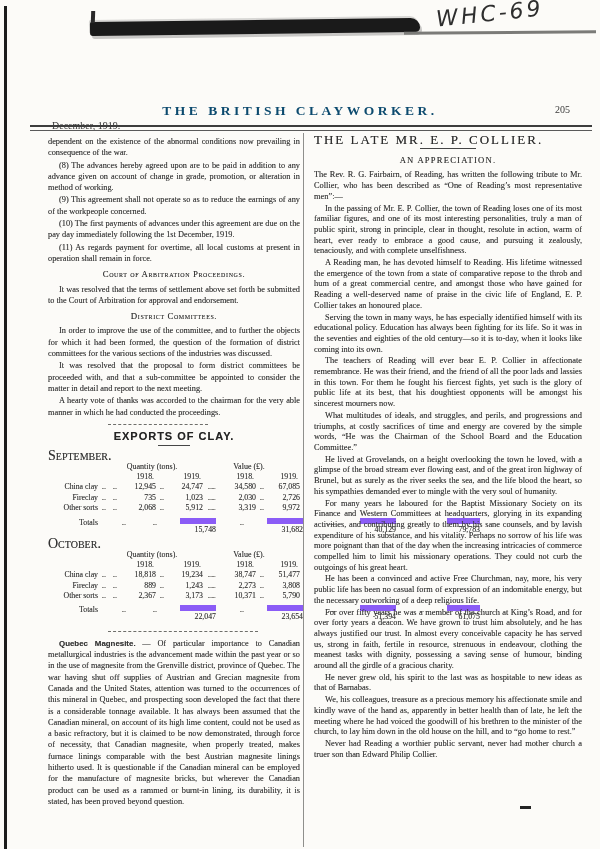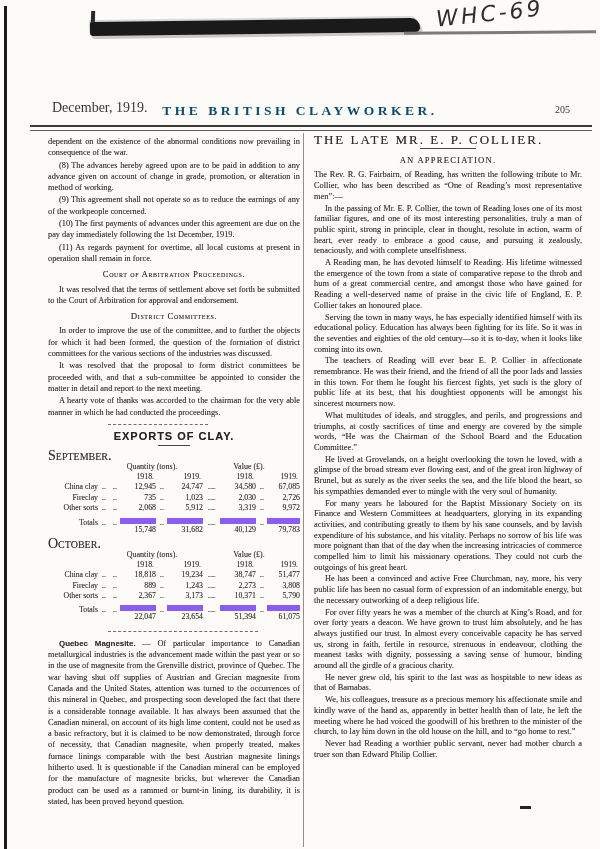--- a/index.html
+++ b/index.html
@@ -10,21 +10,21 @@
   .edge-left{position:absolute;left:4px;top:6px;width:3px;height:843px;background:#1c1c1c;}
   .smudge-main{position:absolute;left:90px;top:20px;width:330px;height:14px;background:#1a1a1a;
        border-radius:2px 10px 5px 3px;transform:rotate(-0.7deg);
        box-shadow:2px 3px 0 rgba(80,80,80,.30), -1px -2px 0 rgba(110,110,110,.25);}
   .smudge-notch{position:absolute;left:91px;top:11px;width:4px;height:12px;background:#2a2a2a;transform:rotate(2deg);}
   .smudge-tail{position:absolute;left:404px;top:31px;width:192px;height:2.5px;background:#7b7b78;transform:rotate(-0.5deg);}
   .handwriting{position:absolute;left:436px;top:1px;font-family:"DejaVu Sans",sans-serif;font-style:italic;
        font-size:22px;letter-spacing:3px;color:#2e2e2e;transform:rotate(-6deg);}
   .mark-dash{position:absolute;left:520px;top:806px;width:11px;height:3px;background:#242424;}
   
-  .mast-date{position:absolute;left:52px;top:100px;font-size:14px;}
+  .mast-date{position:absolute;left:52px;top:120px;font-size:10px;}
   .mast-title{position:absolute;left:0;right:0;top:103px;text-align:center;font-size:13.5px;
        font-weight:bold;letter-spacing:3.5px;color:#0c4a6e;}
   .mast-page{position:absolute;right:30px;top:104px;font-size:10px;font-weight:normal;}
   .double-rule{position:absolute;left:30px;right:8px;top:125px;height:3px;
        border-top:2px solid #3d3d3d;border-bottom:1px solid #5a5a5a;}
   .col-divider{position:absolute;left:303px;top:133px;width:1px;height:714px;background:#8f8f8c;}
   
   .left-col{position:absolute;left:48px;top:136px;width:252px;font-size:8.3px;line-height:11.3px;
        text-align:justify;text-shadow:0 0 .4px rgba(60,60,60,.55);}
   .right-col{position:absolute;left:314px;top:132px;width:268px;font-size:8.4px;line-height:10.7px;
@@ -40,21 +40,21 @@
   .exports-underline{width:32px;border-top:1.5px solid #464646;margin:0 auto 4px auto;height:0;}
   .month-head{text-align:left;font-variant:small-caps;font-size:14px;margin:3px 0 1px 0;color:#333;}
   .t-headrow{display:grid;grid-template-columns:58px 92px 1fr;font-size:8px;line-height:9.5px;}
   .t-headrow span{text-align:center;}
   .t-grid{display:grid;grid-template-columns:50px 11px 11px 36px 11px 36px 17px 36px 11px 33px;
        font-size:7.8px;line-height:10.4px;}
   .t-label{text-align:right;white-space:nowrap;}
   .t-num{text-align:right;white-space:nowrap;}
   .t-dots{text-align:center;color:#55544f;font-size:7px;letter-spacing:-.5px;overflow:hidden;}
   .yr{padding-right:2px;text-align:right;}
-  .t-grid.totals{margin-top:4px;margin-bottom:2px;}
+  .t-grid.totals{margin-top:4px;margin-bottom:2px;gap:20px;}
   .t-grid.totals .tn{border-top:6px solid #8b5cf6;padding-top:1px;}
   .t-grid.totals .t-label{padding-left:12px;}
   .quebec{margin-top:8px;}
   .quebec .lead{font-family:"Liberation Sans","DejaVu Sans",sans-serif;font-weight:bold;font-size:7.9px;}
   .obit-title{margin:3px 0 0 0;font-size:13px;font-weight:normal;
        letter-spacing:2px;color:#2c2c2c;white-space:nowrap;}
   .obit-underline{width:56px;border-top:1.2px solid #454545;margin:2px auto 6px auto;height:0;}
   .obit-subtitle{margin:0 0 5px 0;text-align:center;font-size:8.6px;font-weight:normal;letter-spacing:1.2px;color:#333;}
 </style>
 </head>

